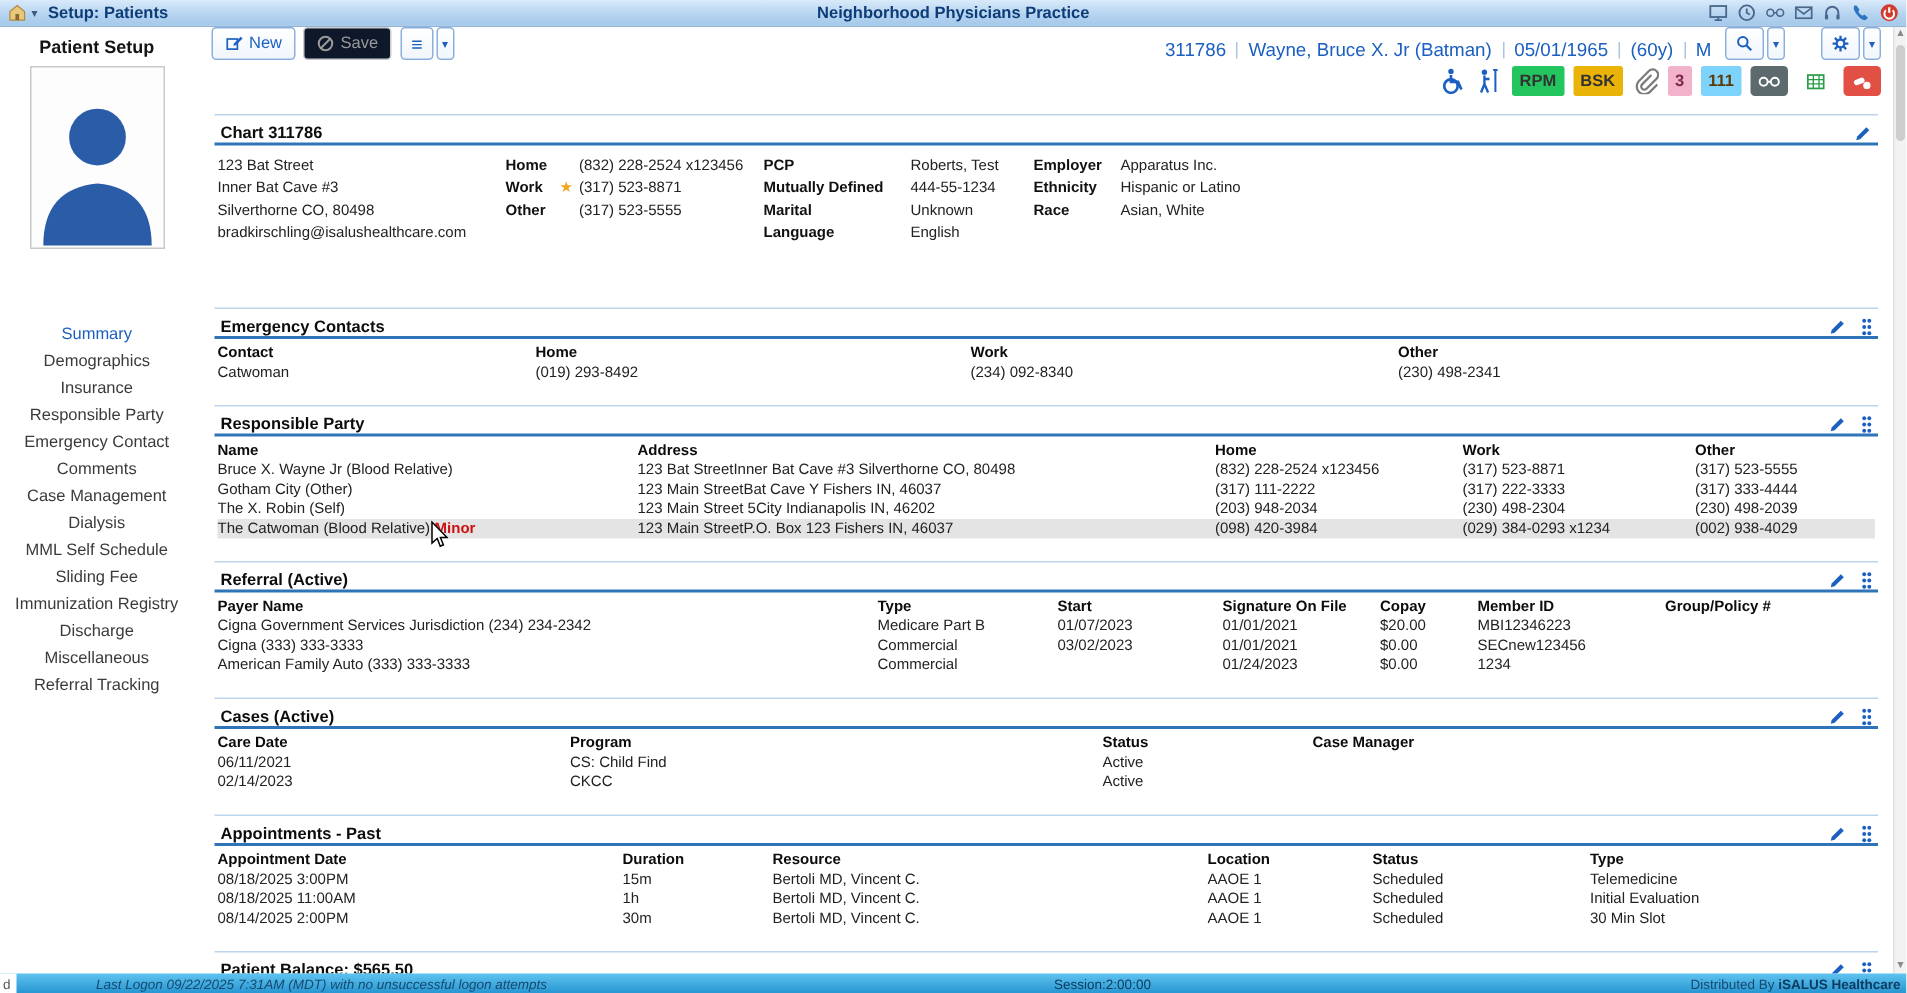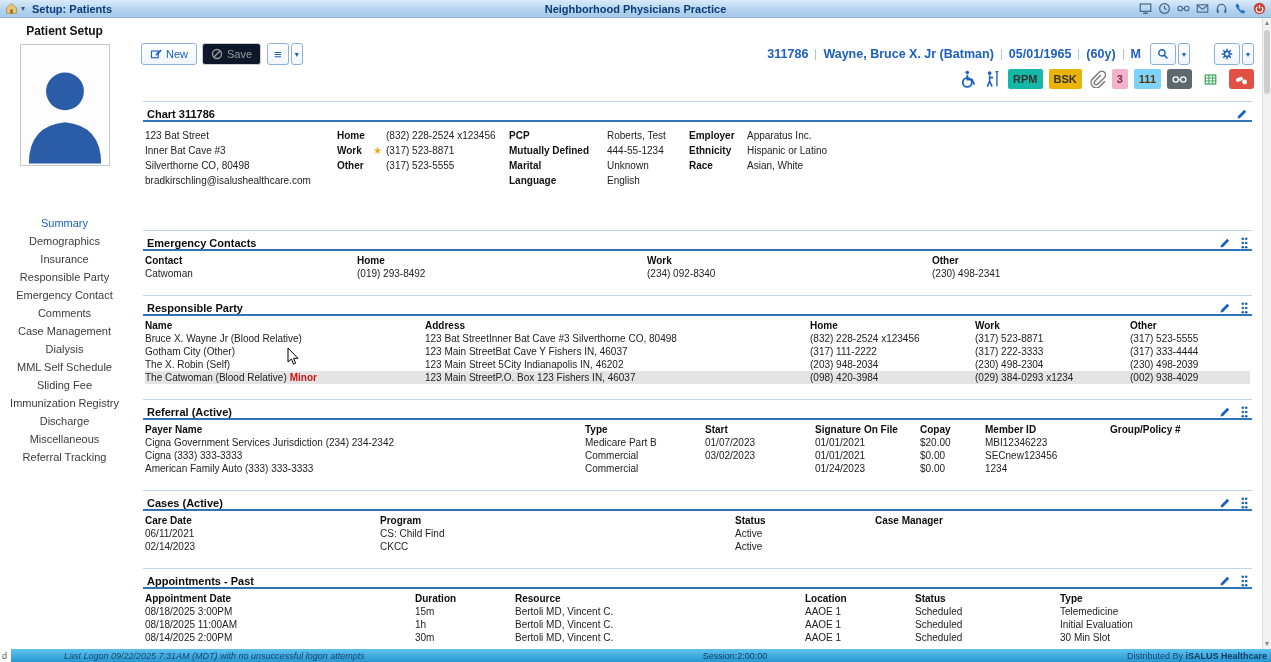--- a/index.html
+++ b/index.html
@@ -24,37 +24,37 @@
   
   .sidebar{flex:0 0 129px;width:129px;padding-top:3px}
   .sb-title{text-align:center;font-size:12px;font-weight:bold;color:#141414;padding:3px 0 6px}
   .avatar{width:90px;height:122px;margin:0 auto;border:1px solid #c9c9c9;background:#fdfdfd;display:flex;align-items:flex-end;justify-content:center;overflow:hidden}
   .sb-menu{margin-top:48px}
   .sb-item{font-size:11px;color:#3b3b3b;text-align:center;padding:3px 2px;cursor:pointer;white-space:nowrap}
   .sb-item.active{color:#1b5fc0}
 
   
   .main{flex:1;display:flex;flex-direction:column;min-width:0}
-  .toolbar{display:flex;align-items:center;padding:25px 6px 2px 12px}
+  .toolbar{display:flex;align-items:flex-end;padding:0 6px 2px 12px}
   .btn{display:inline-flex;align-items:center;gap:4px;height:22px;padding:0 8px;background:linear-gradient(#ffffff,#f0f6fc);border:1px solid #8cb0de;border-radius:3px;font-size:11px;color:#1b5fc0;cursor:pointer}
   .btn .bi{width:12px;height:12px;color:#1b5fc0}
   .btn.disabled{background:#0f172a;border-color:#cccccc;color:#9a9a9a;cursor:default}
   .btn.disabled .bi{color:#9a9a9a}
   .btn.icon-only{padding:0 6px}
   .btn.caret{padding:0 3px;font-size:8px}
   .btn .hamburger{font-size:13px;line-height:1}
   .btn-group{display:flex;gap:2px;margin-left:6px}
-  .banner{margin-left:auto;display:flex;align-items:center;gap:7px;font-size:12.5px;font-weight:bold;color:#1b5fc0;white-space:nowrap}
+  .banner{margin-left:auto;display:flex;align-items:center;gap:7px;font-size:12.5px;font-weight:normal;color:#1b5fc0;white-space:nowrap}
   .banner .sep{width:1px;height:11px;background:#a9c5e2}
 
   .iconrow{display:flex;align-items:center;justify-content:flex-end;gap:6px;padding:2px 8px 6px}
   .flagicon{width:18px;height:18px;color:#1b5fc0;cursor:pointer}
   .flagicon.gray{color:#7a7a7a}
   .flag{height:20px;display:inline-flex;align-items:center;padding:0 5px;border-radius:2px;font-size:11px;font-weight:bold;color:#333;cursor:pointer}
-  .flag.rpm{background:#14b8a6}
+  .flag.rpm{background:#22c55e}
   .flag.bsk{background:#eab308}
   .flag.pink{background:#f2b2cc;color:#7c2a4a}
   .flag.amber{background:#7dd3fc;color:#5c3a08}
   .sq{width:25px;height:20px;border-radius:3px;display:inline-flex;align-items:center;justify-content:center;cursor:pointer}
   .sq.dark{background:#5d6a6d;color:#fff}
   .sq.plain{color:#2a9d4a}
   .sq.redbg{background:#e25045;color:#fff}
   .sq svg{width:15px;height:13px}
 
   

